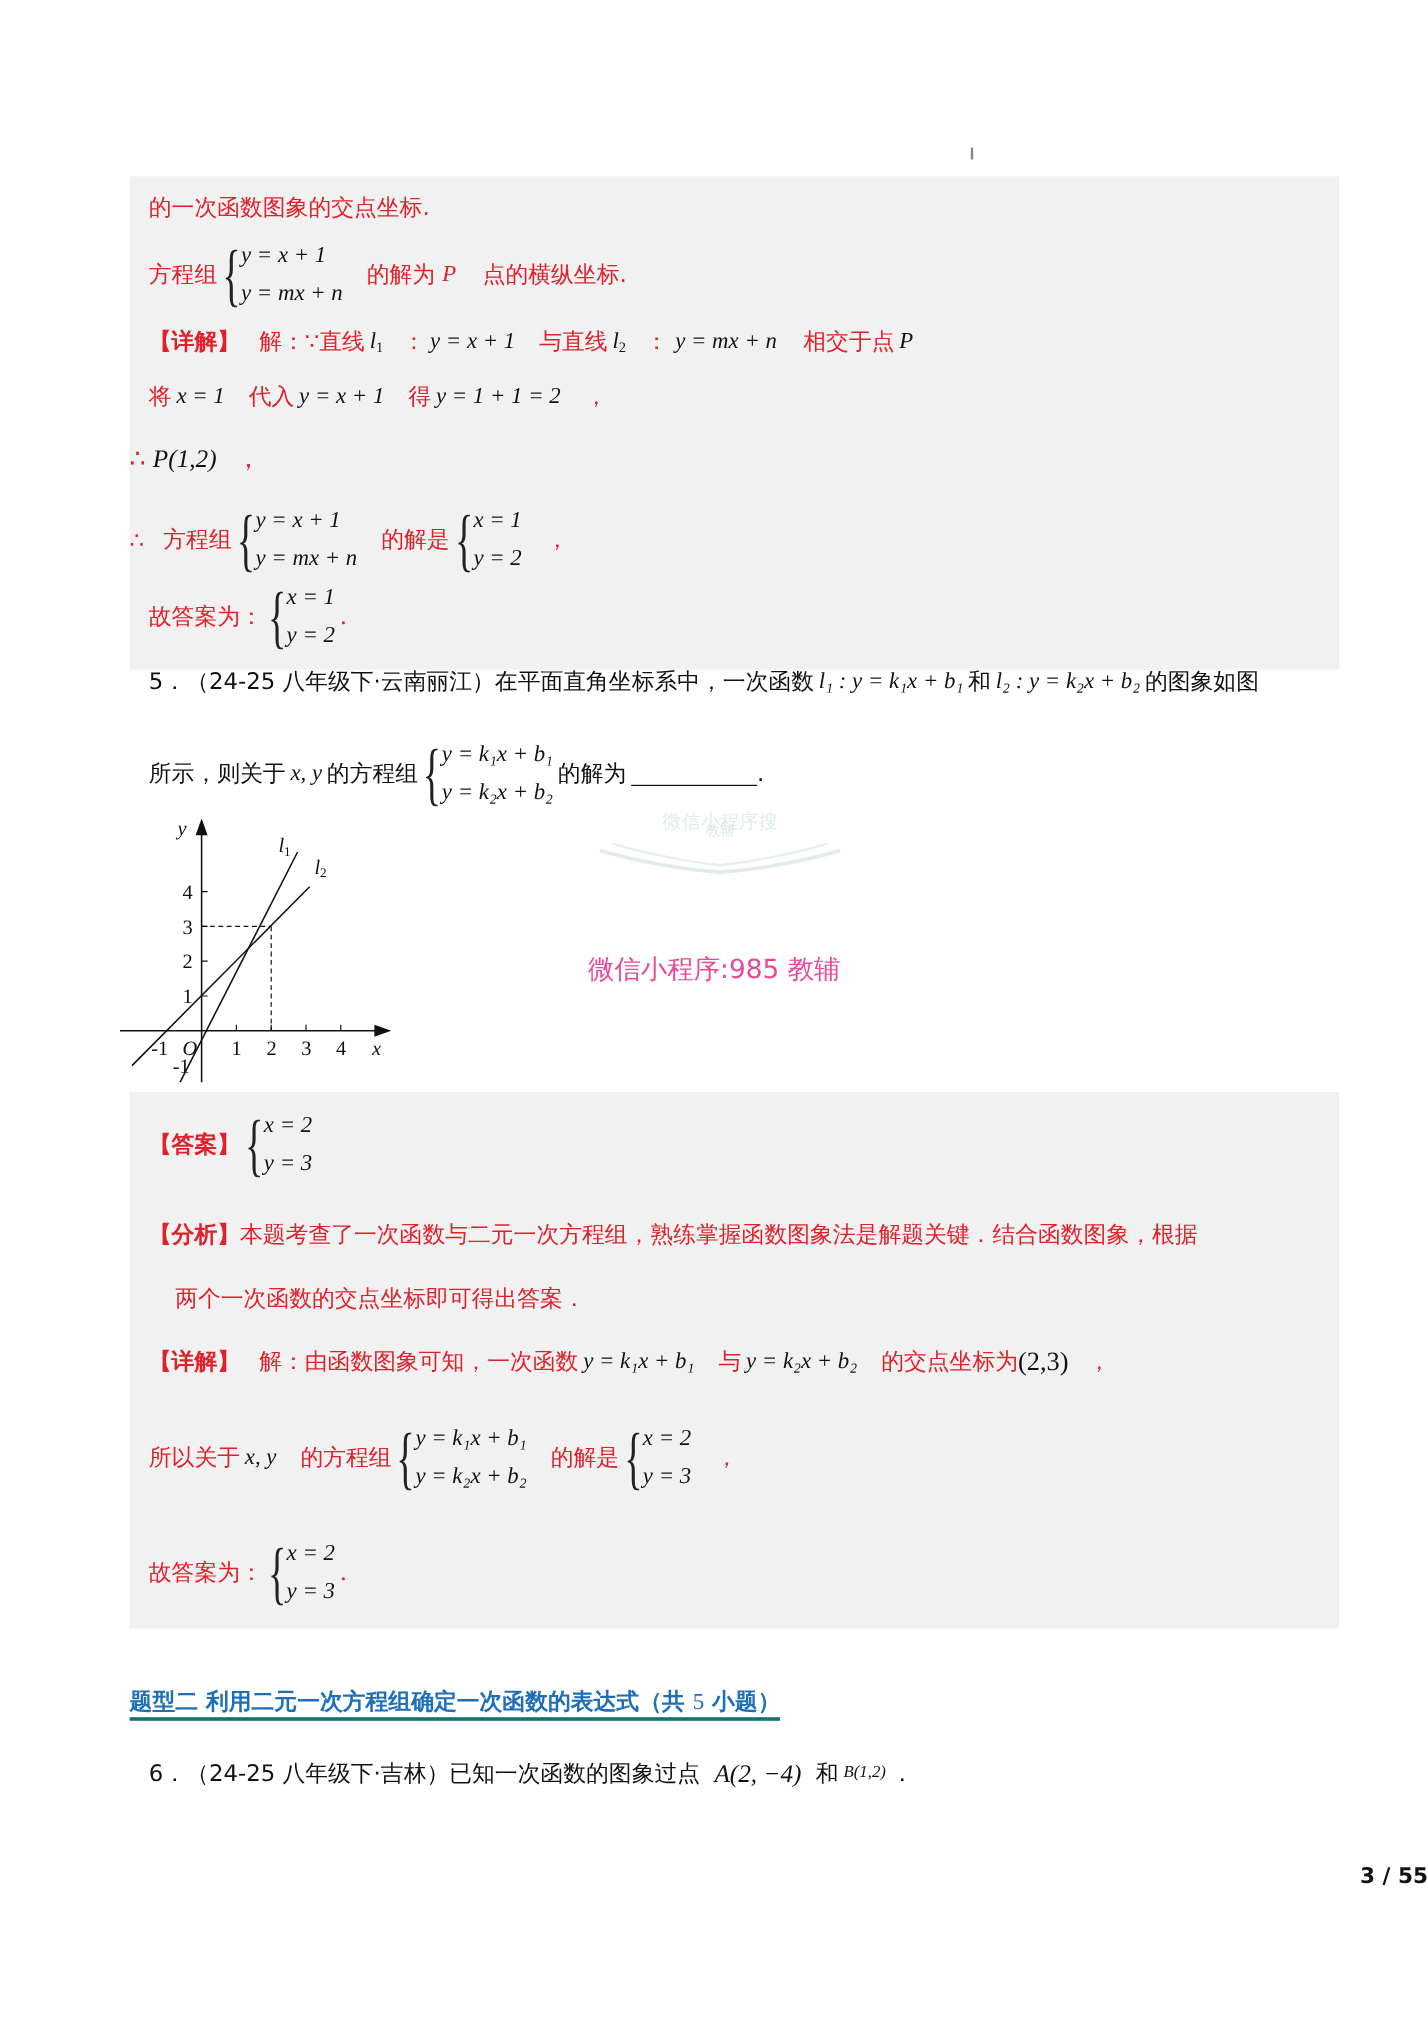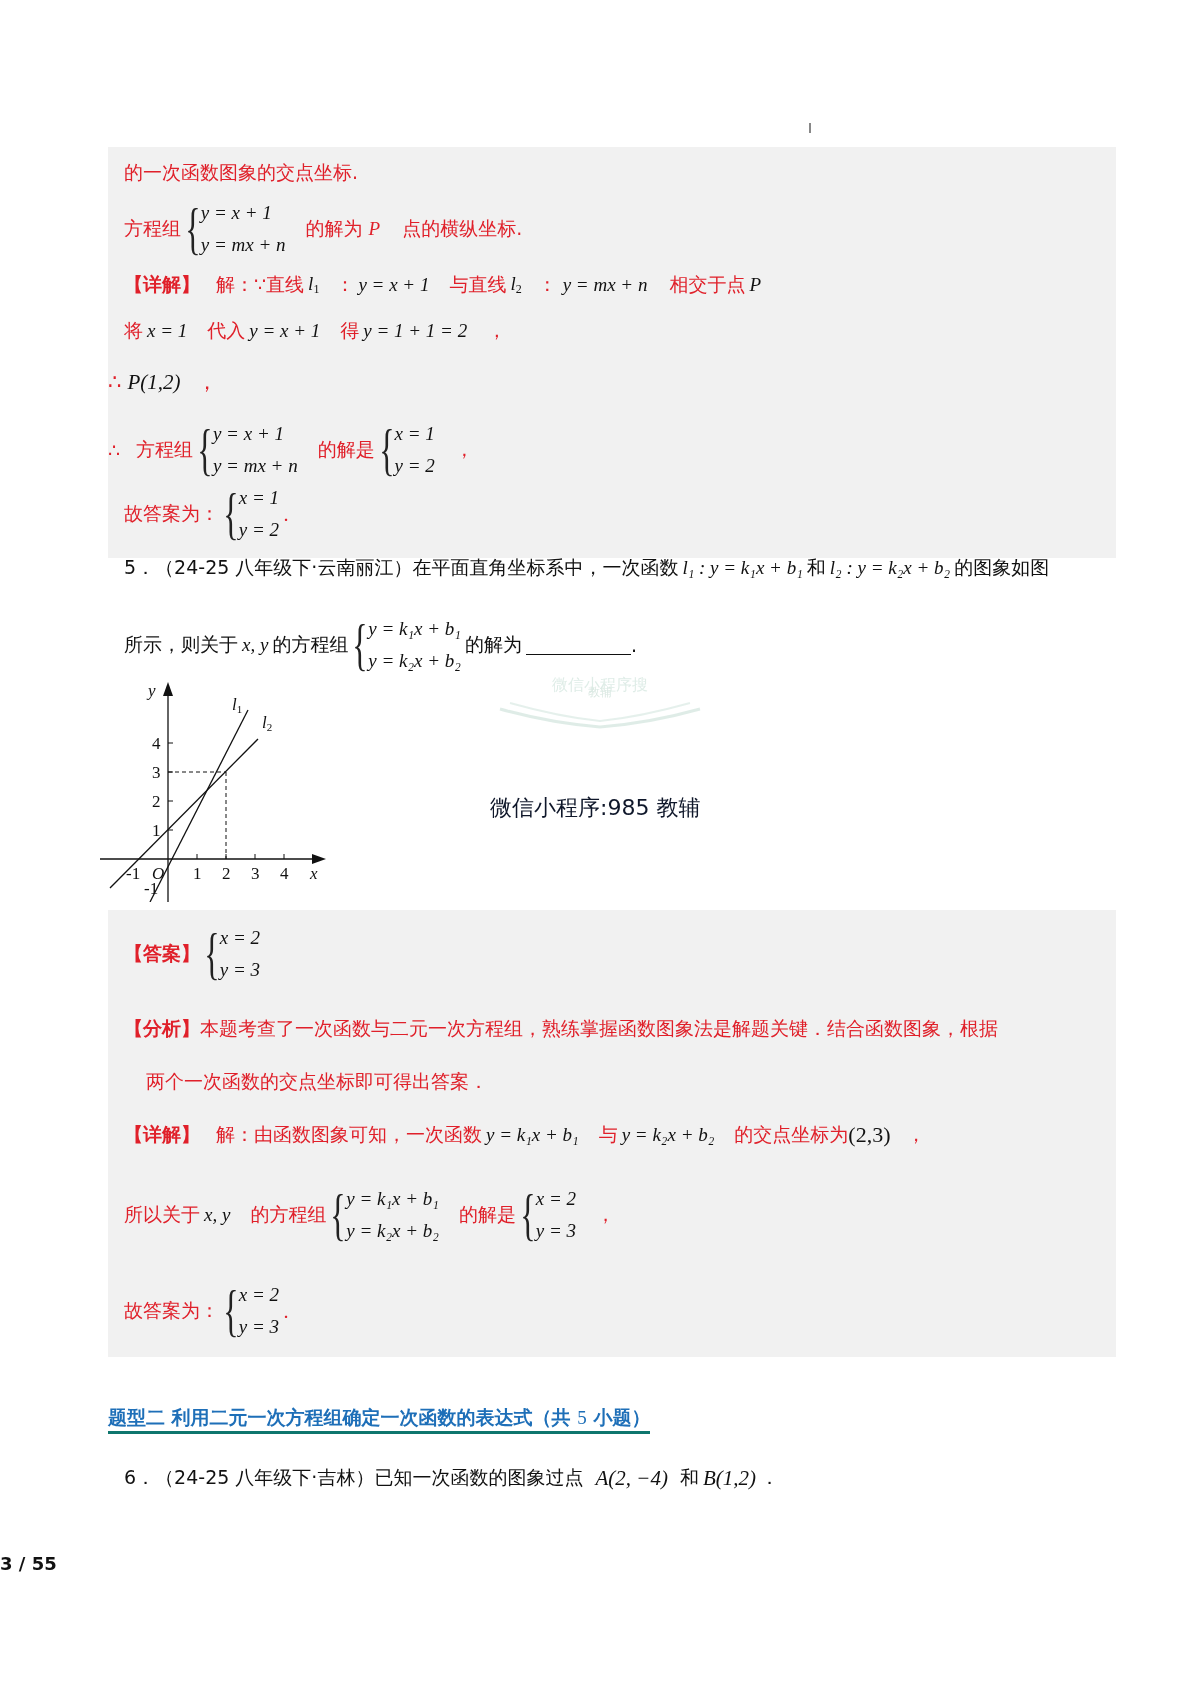--- a/index.html
+++ b/index.html
@@ -18,28 +18,28 @@
   .line { position: absolute; left: 108px; font-size: 19px; white-space: nowrap; display: flex; align-items: center; }
 
   .brace-sys { display: inline-flex; align-items: center; margin: 0 4px; }
   .brace { font-family: "Liberation Serif", serif; font-size: 58px; line-height: 1; font-weight: 200; transform: scaleX(0.55); margin-right: -6px; margin-left: -6px; color: #222; }
   .sys-rows { display: flex; flex-direction: column; line-height: 32px; font-size: 19px; }
 
   .watermark { position: absolute; left: 480px; top: 675px; width: 240px; text-align: center; color: #d8e8e2; opacity: 0.9; }
   .wm-top { font-size: 16px; color: #dcebe5; font-family: "DejaVu Sans", sans-serif; }
   .wm-num { font-size: 56px; font-style: italic; font-weight: bold; color: #e3efea; line-height: 52px; font-family: "DejaVu Sans", sans-serif; }
   .wm-jf { font-size: 12px; color: #d6e6df; margin-top: -12px; font-family: "DejaVu Sans", sans-serif;}
-  .wm-bottom { position: absolute; left: 490px; top: 793px; font-size: 22px; color: #0f172a; font-family: "DejaVu Sans", sans-serif; white-space: nowrap; }
+  .wm-bottom { position: absolute; left: 490px; top: 793px; font-size: 22px; color: #ec4899; font-family: "DejaVu Sans", sans-serif; white-space: nowrap; }
 
   .graph { position: absolute; left: 100px; top: 682px; width: 240px; height: 220px; }
 
   .section-title { position: absolute; left: 108px; top: 1405px; font-size: 19px; font-weight: bold; color: #1e6fb8; font-family: "DejaVu Sans", sans-serif; border-bottom: 3px solid #0f766e; padding-bottom: 0px; white-space: nowrap; }
   .section-title .num { font-family: "Liberation Serif", serif; font-weight: normal; }
 
-  .page-num { position: absolute; left: 0; width: 1190px; top: 1553px; text-align: left; font-size: 18px; font-weight: bold; font-family: "DejaVu Sans", sans-serif; color: #111; }
+  .page-num { position: absolute; left: 0; width: 1190px; top: 1553px; text-align: right; font-size: 18px; font-weight: bold; font-family: "DejaVu Sans", sans-serif; color: #111; }
 
   .blank { display: inline-block; width: 105px; border-bottom: 1.5px solid #111; height: 20px; margin-left: 4px; }
 </style>
 </head>
 <body>
 
 <div class="cursor-mark"></div>
 
 <div class="gray-box" style="top:147px; width:1008px; height:411px;"></div>
 
@@ -279,17 +279,17 @@
   <span class="num">5</span>
   <span>小题）</span>
 </div>
 
 <div class="line cn" style="top:1465px;">
   <span>6．</span>
   <span>（24-25 八年级下·吉林）</span>
   <span>已知一次函数的图象过点</span>
   <span class="math" style="margin:0 12px; font-size:21px;">A(2, −4)</span>
   <span>和</span>
-  <span class="math" style="margin:0 4px; font-size:21px;">B(1,2)</span>
+  <span class="math" style="margin:0 4px; font-size:14px;">B(1,2)</span>
   <span>．</span>
 </div>
 
 <div class="page-num">3 / 55</div>
 
 </body></html>

